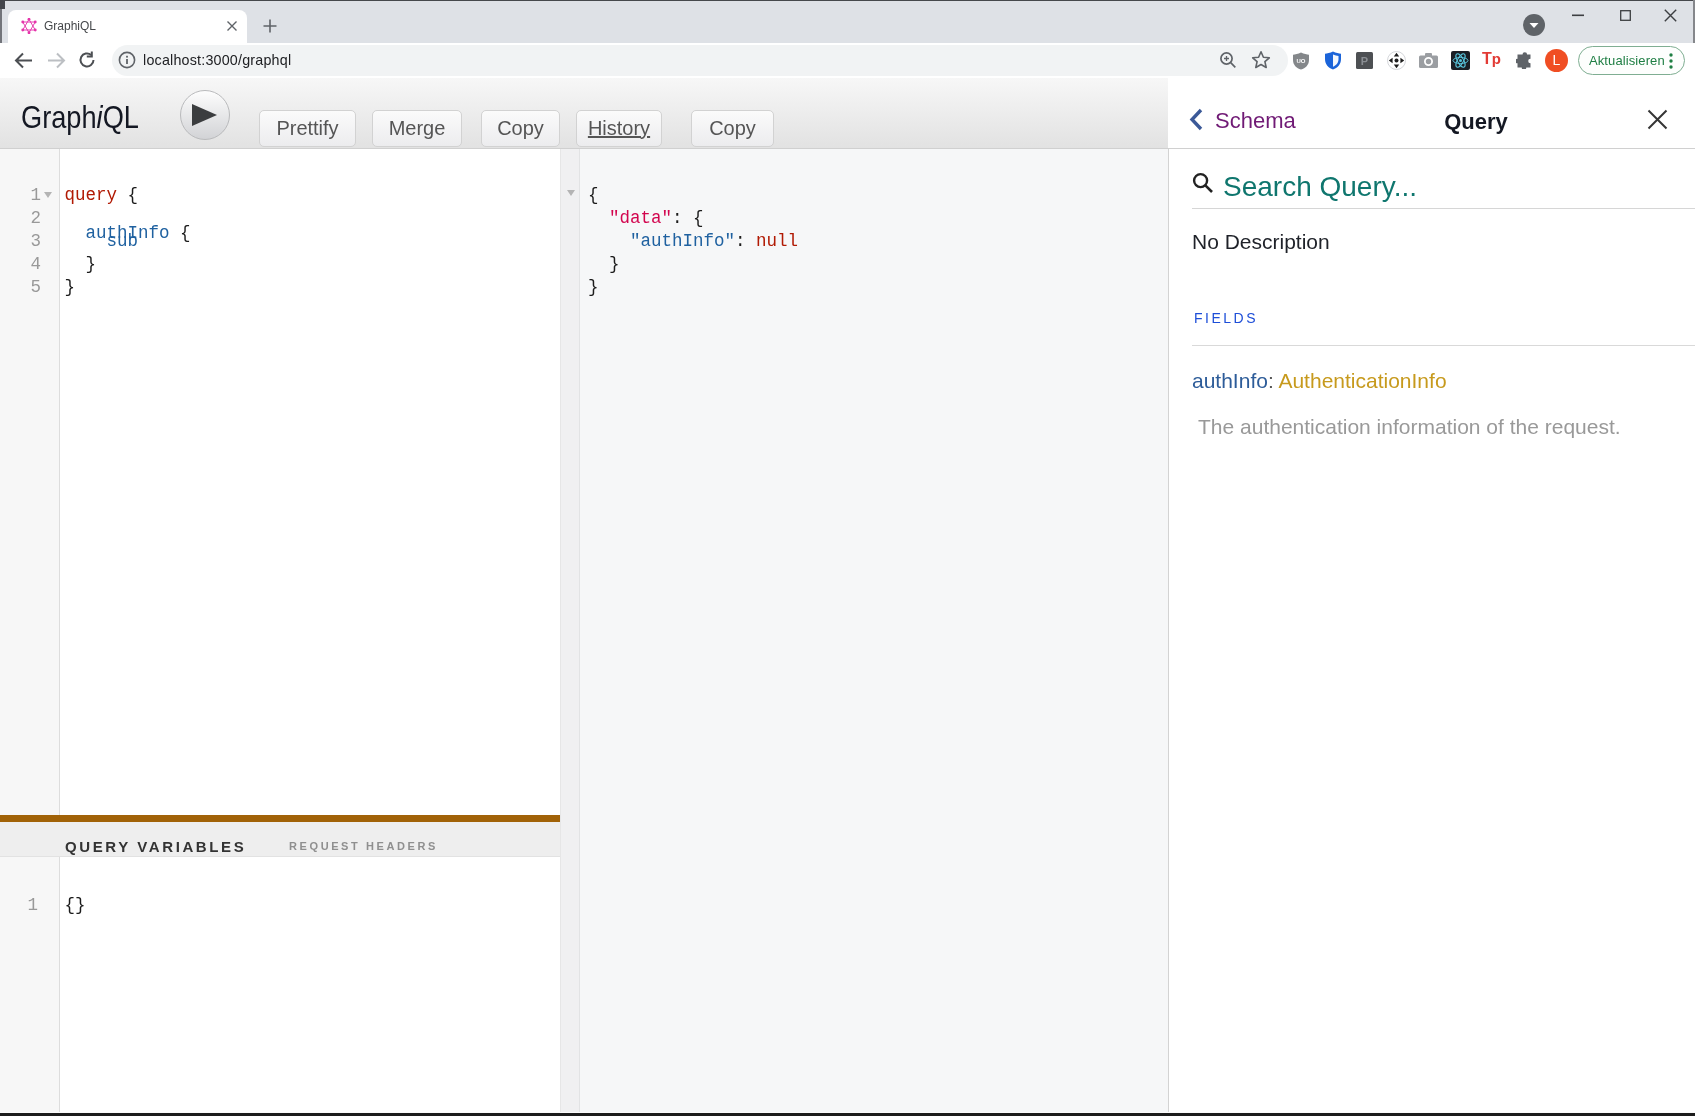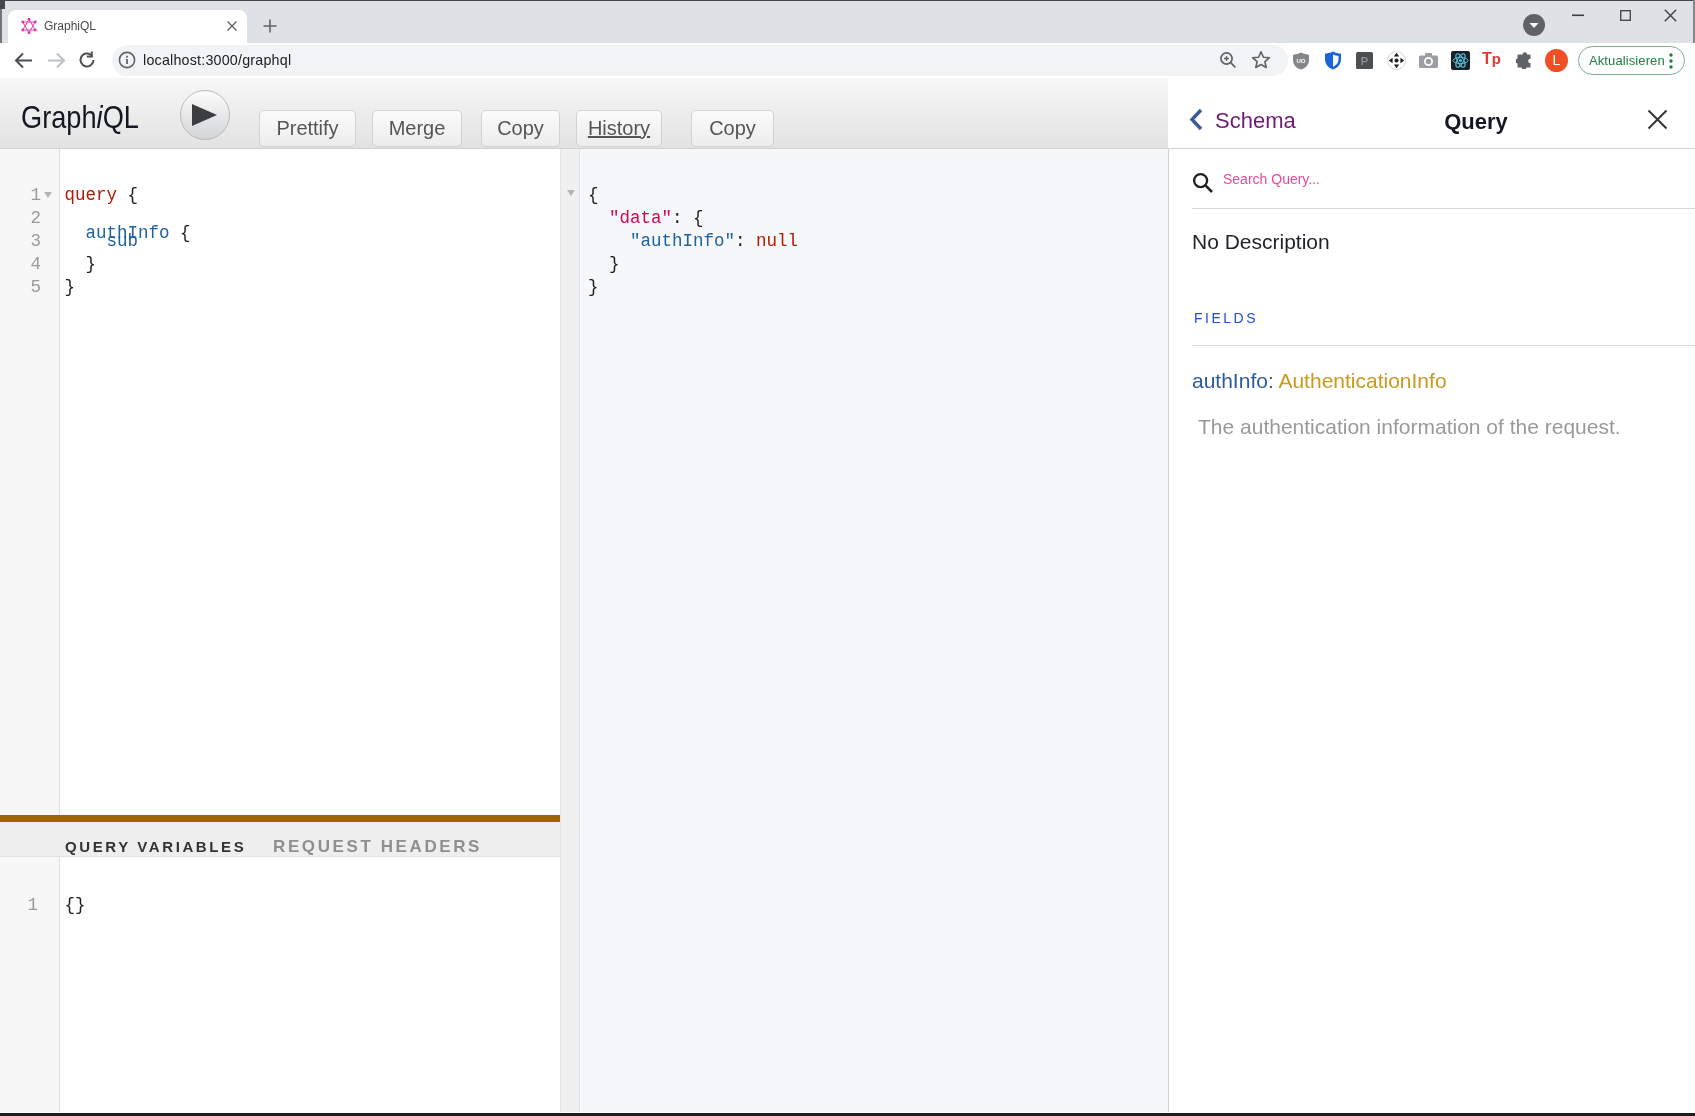--- a/index.html
+++ b/index.html
@@ -34,21 +34,21 @@
   .lnum{font-family:"Liberation Mono",monospace;font-size:17.5px;line-height:23px;color:#999;text-align:right;}
   .kw{color:#B11A04;}
   .prop{color:#1F61A0;}
   .def{color:#D2054E;}
   .fold{width:0;height:0;border-left:4.5px solid transparent;border-right:4.5px solid transparent;border-top:6px solid #b4b4b4;}
   
   #docs{left:1168px;top:78px;width:527px;height:1034px;background:#fff;border-left:1px solid #d3d3d3;box-sizing:border-box;}
   #dochead{left:1168px;top:78px;width:527px;height:70px;background:#fff;border-bottom:1px solid #d0d0d0;}
   #schema{left:1215px;top:108px;font-size:22px;color:#701a75;}
   #doctitle{left:1346px;top:109px;width:260px;text-align:center;font-size:22px;font-weight:bold;color:#141823;}
-  #searchph{left:1223px;top:171px;font-size:14px;color:#ec4899;text-align:right;}
+  #searchph{left:1223px;top:171px;font-size:28px;color:#0f766e;text-align:right;}
   #searchline{left:1192px;top:208px;width:503px;height:1px;background:#d6d6d6;}
   #nodesc{left:1192px;top:230px;font-size:21px;color:#1f2229;}
   #fields{left:1194px;top:310px;font-size:14px;font-weight:normal;letter-spacing:2.5px;color:#1d4ed8;}
   #fieldline{left:1192px;top:345px;width:503px;height:1px;background:#d9d9d9;}
   #fielditem{left:1192px;top:369px;font-size:21px;color:#1c1c1c;}
   #fielddesc{left:1198px;top:415px;font-size:21px;color:#999;}
   #bottomline{left:0;top:1112px;width:1695px;height:4px;background:#fbfbfb;}
   #bottomdark{left:0;top:1113px;width:1695px;height:3px;background:#1c1c1c;}
 </style>
 </head>
@@ -207,21 +207,21 @@
   <div class="abs lnum" style="left:0;top:275.5px;width:41px;">5</div>
   <div class="abs fold" style="left:44px;top:192px;"></div>
   <div class="abs cm" style="left:64.5px;top:183.5px;"><span class="kw">query</span> {</div>
   <div class="abs cm" style="left:64.5px;top:222px;">  <span class="prop">authInfo</span> {</div>
   <div class="abs cm" style="left:64.5px;top:229.5px;">    <span class="prop">sub</span></div>
   <div class="abs cm" style="left:64.5px;top:252.5px;">  }</div>
   <div class="abs cm" style="left:64.5px;top:275.5px;">}</div>
 
   <div class="abs" id="vhead">
     <span class="abs" style="left:65px;top:0;height:49px;line-height:49px;font-size:15px;font-weight:bold;letter-spacing:2.6px;color:#333;">QUERY VARIABLES</span>
-    <span class="abs" style="left:273px;top:0;height:49px;line-height:49px;font-size:17px;font-weight:bold;letter-spacing:2.6px;color:#8f8f8f;">REQUEST HEADERS</span>
+    <span class="abs" style="left:289px;top:0;height:49px;line-height:49px;font-size:11px;font-weight:bold;letter-spacing:2.6px;color:#8f8f8f;">REQUEST HEADERS</span>
   </div>
   <div class="abs" id="veditor"></div>
   <div class="abs" id="vgutter"></div>
   <div class="abs lnum" style="left:0;top:893.5px;width:38px;">1</div>
   <div class="abs cm" style="left:64.5px;top:893.5px;">{}</div>
 
   <div class="abs" id="dragbar"></div>
   <div class="abs" id="result"></div>
   <div class="abs fold" style="left:567px;top:190px;"></div>
   <div class="abs cm" style="left:588px;top:183.5px;">{</div>

